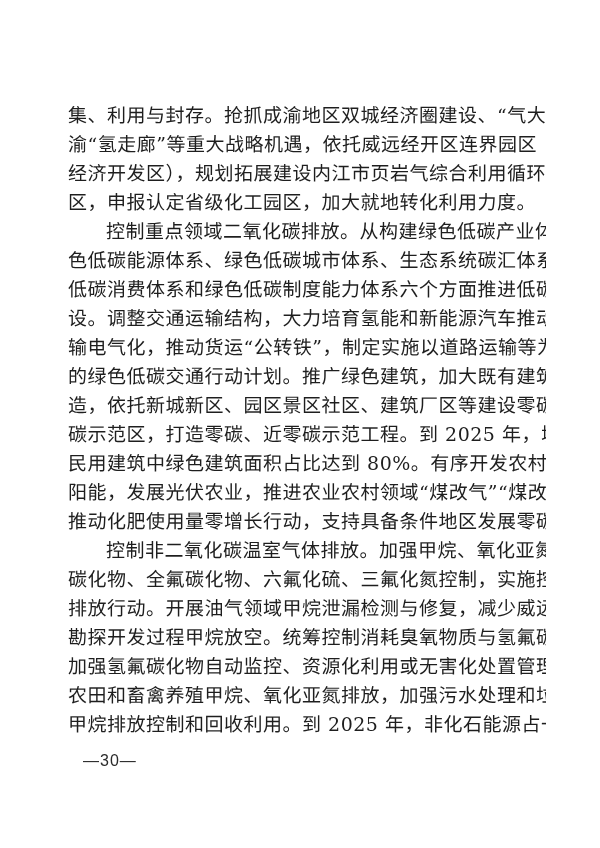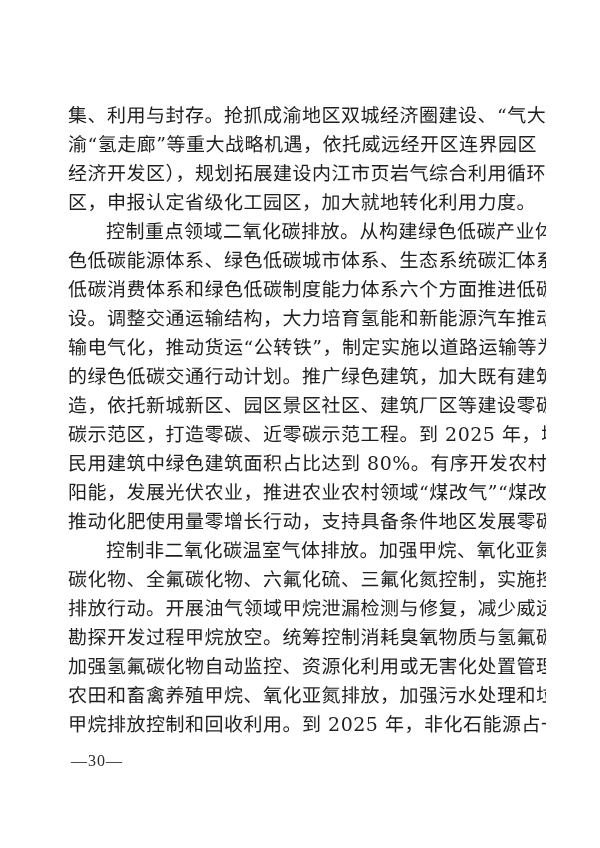--- a/index.html
+++ b/index.html
@@ -39,27 +39,27 @@
   }
   .line.indent {
     text-indent: 38px;
   }
   .line.para-end {
     text-align: right;
     text-align-last: left;
   }
   .page-number {
     position: absolute;
-    left: 71px;
+    left: 83px;
     top: 750px;
     font-size: 16px;
     line-height: 22px;
     color: #2a2a2a;
     letter-spacing: 1px;
-    font-family: Liberation Serif, serif;
+    font-family: Liberation Sans, sans-serif;
   }
 </style>
 </head>
 <body>
 
 <div class="page">
 
   <div class="content">
 
     <div class="paragraph">

